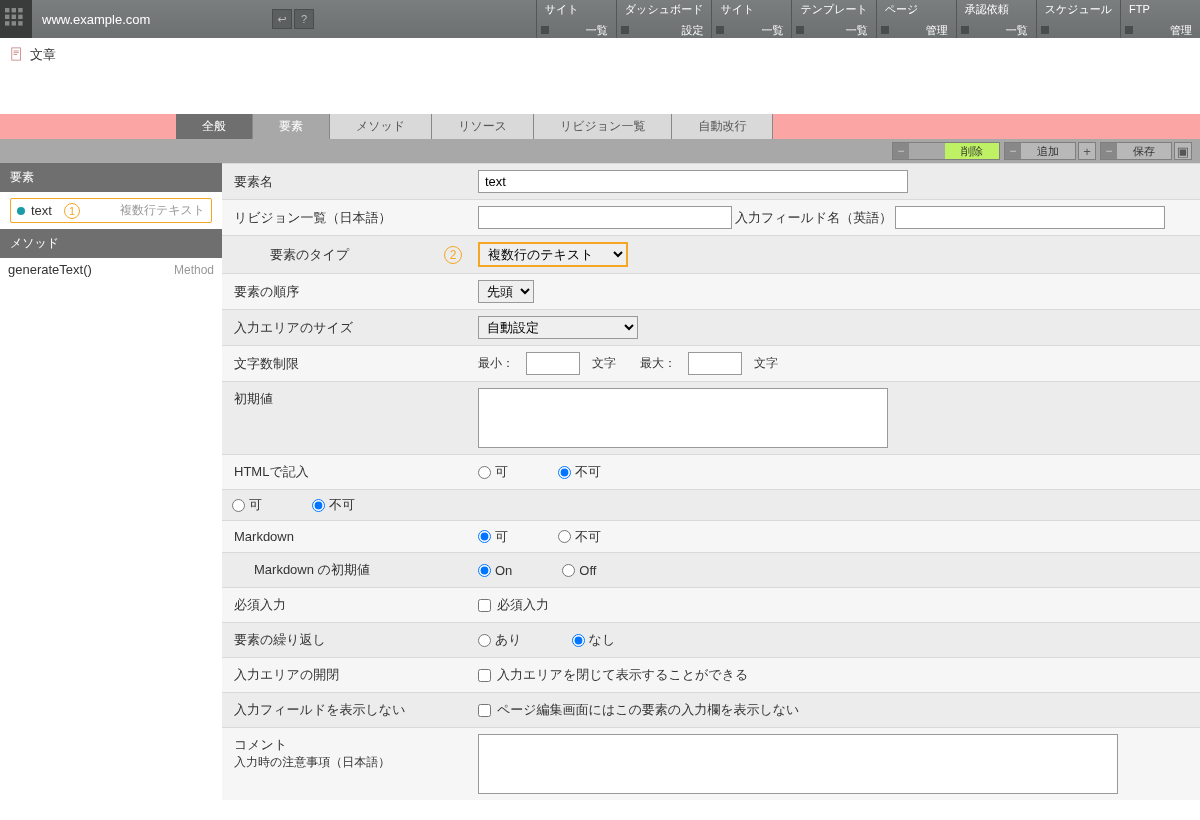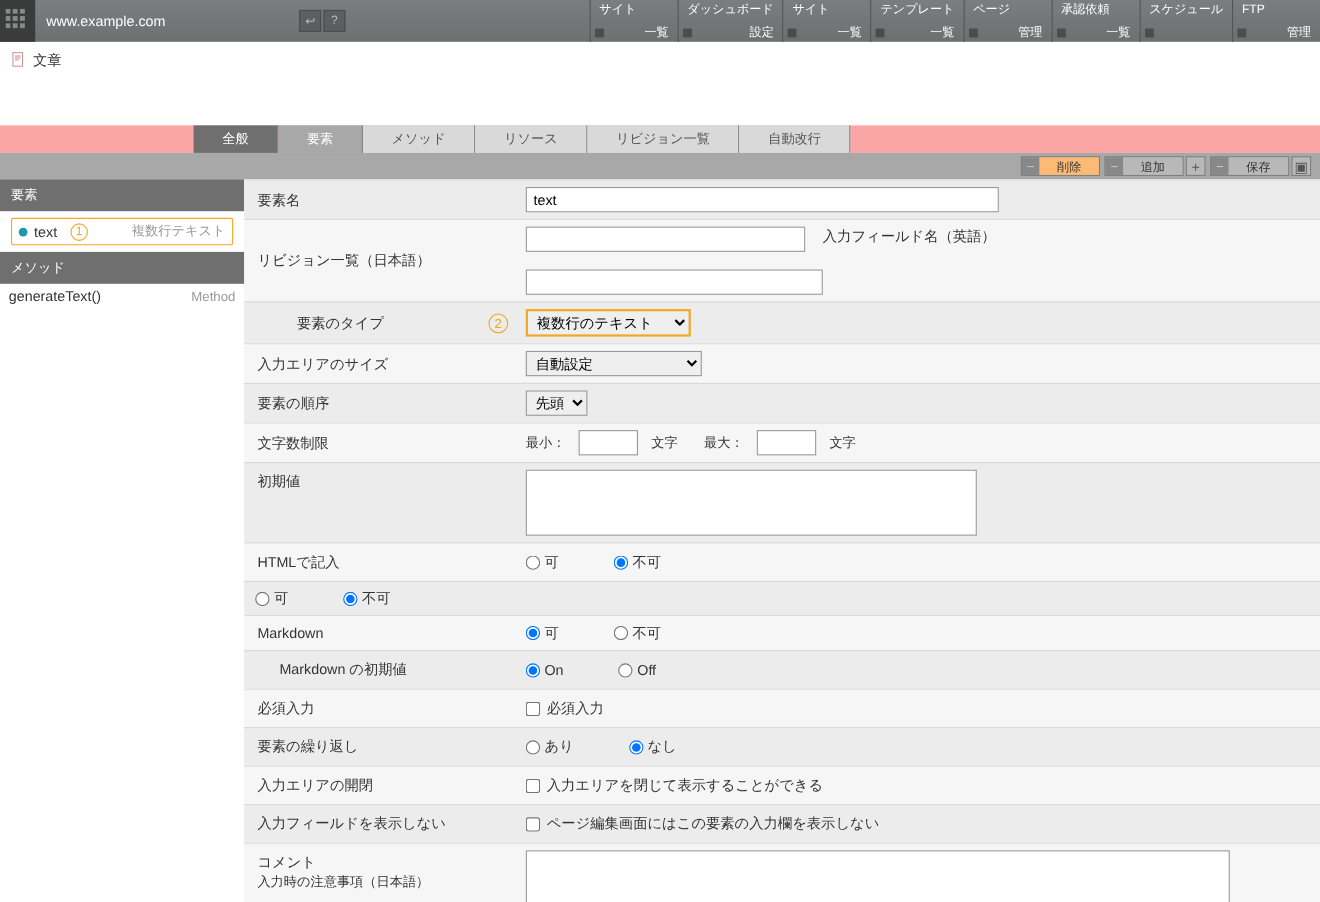--- a/index.html
+++ b/index.html
@@ -23,21 +23,21 @@
 .page-title{font-size:13px;}
 .tab-strip { display:flex; margin-top:42px; padding-left:176px; background:#fca5a5;}
 .tab { padding:4px 26px; font-size:12px; color:#fff; background:#6f6f6f; border-right:1px solid #888; cursor:pointer;}
 .tab.active { background:#a8a8a8; }
 .tab.light { background:#d9d9d9; color:#555;}
 .toolbar { height:24px; background:#a8a8a8; display:flex; justify-content:flex-end; align-items:center; padding-right:8px; gap:4px;}
 .tool-seg {display:flex; align-items:center; gap:2px;}
 .tool-btn { display:flex; align-items:center; height:18px; border:1px solid #7f7f7f; cursor:pointer;}
 .tool-btn .cap{width:16px; background:#888; height:100%; display:flex; align-items:center; justify-content:center; color:#ccc;}
 .tool-btn .lbl{ padding:0 16px; font-size:11px; background:#b8b8b8; height:100%; display:flex; align-items:center;}
-.tool-btn.active .lbl{background:#fdba74;}
+.tool-btn.active .lbl{background:#bef264;margin-left:36px;}
 .tool-icon{width:18px;height:18px;border:1px solid #7f7f7f;background:#b8b8b8;display:flex;align-items:center;justify-content:center;font-size:13px;color:#555;cursor:pointer;}
 .content-grid{display:grid; grid-template-columns:222px 1fr;}
 .sidebar{}
 .sb-hdr{background:#6f6f6f;color:#fff;font-size:12px;padding:6px 10px;}
 .sb-item{display:flex;align-items:center;padding:4px 8px;gap:6px;font-size:13px;}
 .sb-item .dot{width:8px;height:8px;border-radius:50%;background:#1a9ba8;}
 .sb-item .lbl{flex:0 0 auto;}
 .sb-item .tag{color:#999;font-size:12px;margin-left:auto;}
 .sb-item.highlight{border:1px solid #f5a623; border-radius:2px; margin:2px 6px; padding:3px 6px;}
 .sb-item .num{width:16px;height:16px;border:1px solid #f5a623;border-radius:50%;color:#f5a623;font-size:11px;display:flex;align-items:center;justify-content:center;margin-left:6px;}
@@ -55,21 +55,21 @@
 input.mid{width:254px;}
 input.tiny{width:54px;}
 textarea.fld{border:1px solid #999;padding:4px;font-size:13px;width:640px;height:60px;resize:none;}
 textarea.big{height:60px;}
 select.fld{border:1px solid #999;padding:2px 4px;font-size:13px;}
 select.hl{border:2px solid #f5a623;}
 .radio-grp{display:flex;gap:50px;}
 .radio-opt{display:flex;align-items:center;gap:4px;font-size:13px;}
 .radio-opt input{margin:0;}
 .chk-opt{display:flex;align-items:center;gap:6px;font-size:13px;}
-.dual-inputs{display:flex;align-items:flex-start;gap:16px;width:100%;}
+.dual-inputs{display:flex;align-items:center;gap:3px;width:100%;}
 .fr-label2{font-size:13px;}
 .fr-sublabel{font-size:12px;}
 </style>
 </head>
 <body>
 
 <div class="topbar">
   <div class="topbar-left">
     <div class="logo">
       <svg viewBox="0 0 10 10">
@@ -223,30 +223,30 @@
       <div class="fr-label fr-label-wrap">
         <span>要素のタイプ</span>
         <span class="circ-num">2</span>
       </div>
       <div class="fr-val">
           <select class="fld hl" style="width:150px;"><option>複数行のテキスト</option></select>
         </div>
     </div>
 
     <div class="form-row">
+      <div class="fr-label">要素の順序</div>
+      <div class="fr-val">
+          <select class="fld"><option>先頭</option></select>
+        </div>
+    </div>
+
+    <div class="form-row">
       <div class="fr-label">入力エリアのサイズ</div>
       <div class="fr-val">
           <select class="fld" style="width:160px;"><option>自動設定</option></select>
-        </div>
-    </div>
-
-    <div class="form-row">
-      <div class="fr-label">要素の順序</div>
-      <div class="fr-val">
-          <select class="fld"><option>先頭</option></select>
         </div>
     </div>
 
     <div class="form-row">
       <div class="fr-label">文字数制限</div>
       <div class="fr-val">
         <span>最小：</span>
         <input type="text" class="fld tiny" style="">
         <span>文字</span>
         <span style="margin-left:12px;">最大：</span>

